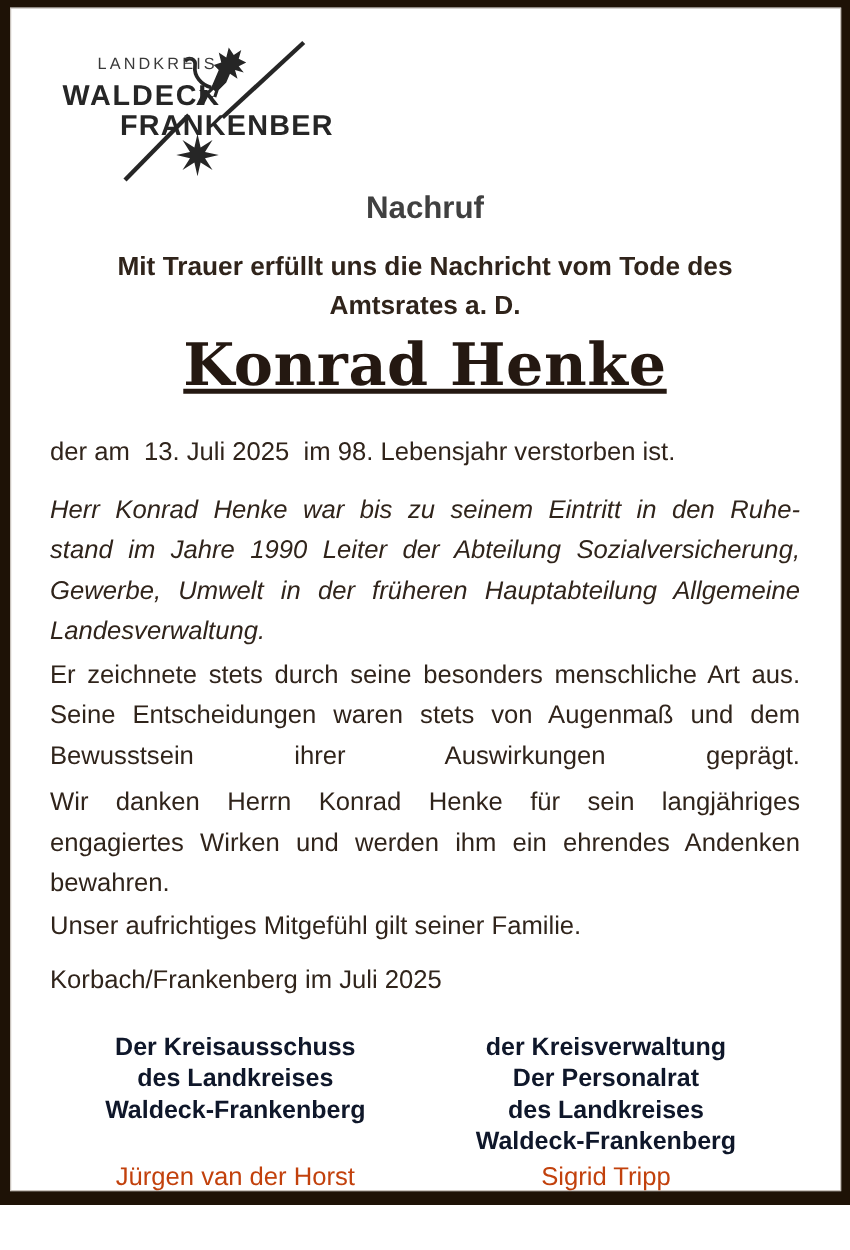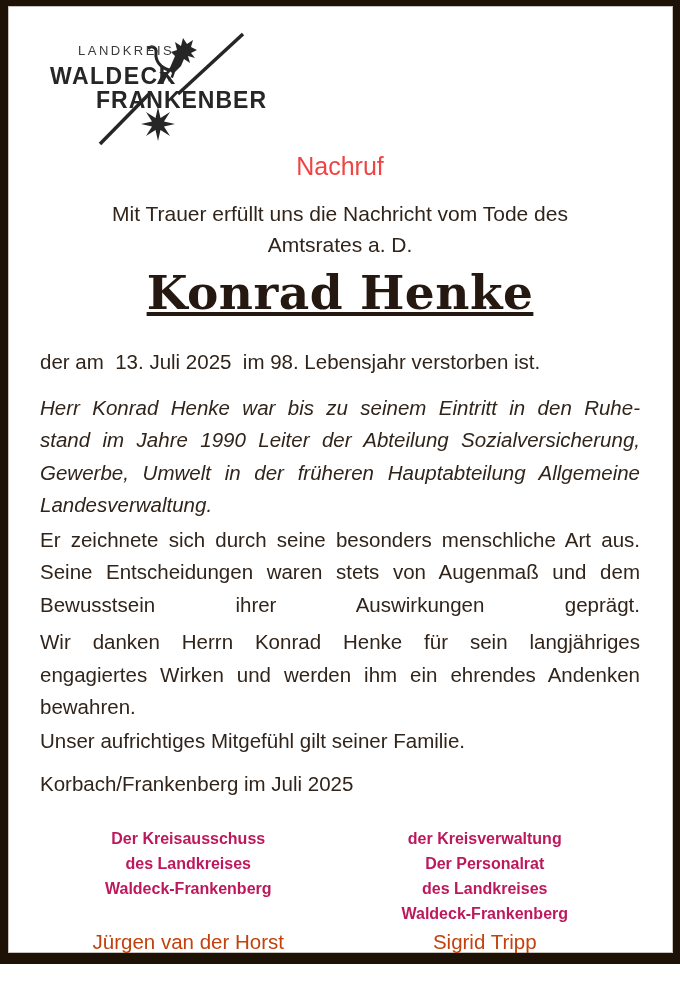--- a/index.html
+++ b/index.html
@@ -12,37 +12,37 @@
     border-color:#1e1206;
     border-width:6px 7px 11px 8px;
     box-shadow:inset 0 0 0 1px #c9c3bd;
     overflow:hidden;
     font-family:"Liberation Sans", sans-serif;
     color:#30241b;
   }
   
   .logo{position:absolute;left:40px;top:22px;width:220px;height:120px;}
   
-  .title{margin:146px 33px 0 32px;text-align:center;font-size:25px;line-height:28px;font-weight:normal;color:#ef4444;}
-  .intro{margin:18px 33px 0 32px;text-align:center;font-size:21px;line-height:31px;color:#30241b;}
+  .title{margin:146px 33px 0 32px;text-align:center;font-size:25px;line-height:28px;font-weight:bold;color:#404040;}
+  .intro{margin:18px 33px 0 32px;text-align:center;font-size:21px;line-height:31px;color:#30241b;font-weight:bold;}
   .deceased{margin:6px 33px 0 32px;text-align:center;font-family:"DejaVu Serif", serif;font-weight:bold;font-size:47px;line-height:54px;color:#241811;letter-spacing:.5px;text-decoration:underline;}
   
   .bodyblock{margin-left:32px;margin-right:33px;font-size:20.5px;line-height:32.5px;color:#30241b;}
   .der-am{margin-top:26px;white-space:pre-wrap;}
   .p1{margin-top:13px;font-style:italic;}
   .p2{margin-top:2px;}
   .p3{margin-top:5px;}
   .jline{text-align:justify;text-align-last:justify;}
   .jline-last{text-align:left;}
   .condolence{margin-top:1px;}
   .place{margin-top:11px;}
   
   .signatures{margin:25px 40px 0 32px;height:158px;display:flex;}
   .sig-col{flex:1;display:flex;flex-direction:column;justify-content:space-between;text-align:center;}
-  .sig-org{font-weight:bold;font-size:16px;line-height:25px;color:#be185d;}
+  .sig-org{font-weight:bold;font-size:20px;line-height:25px;color:#0f172a;}
   .sig-person{font-size:20.5px;line-height:28px;color:#c2410c;}
 </style>
 </head>
 <body>
 
 <div class="page">
 
   <svg class="logo" viewBox="0 0 220 120">
     <g transform="translate(15,0)" fill="#262626">
 
@@ -72,21 +72,21 @@
   <div class="bodyblock der-am">der am  13. Juli 2025  im 98. Lebensjahr verstorben ist.</div>
 
   <div class="bodyblock p1">
     <div class="jline">Herr Konrad Henke war bis zu seinem Eintritt in den Ruhe-</div>
     <div class="jline">stand im Jahre 1990  Leiter der Abteilung Sozialversicherung,</div>
     <div class="jline">Gewerbe, Umwelt in der früheren Hauptabteilung Allgemeine</div>
     <div class="jline jline-last">Landesverwaltung.</div>
   </div>
 
   <div class="bodyblock p2">
-    <div class="jline">Er zeichnete sich durch seine besonders menschliche Art aus.</div>
+    <div class="jline">Er zeichnete stets durch seine besonders menschliche Art aus.</div>
     <div class="jline">Seine Entscheidungen waren stets von Augenmaß und dem</div>
     <div class="jline jline-last">Bewusstsein ihrer Auswirkungen geprägt.</div>
   </div>
 
   <div class="bodyblock p3">
     <div class="jline">Wir danken Herrn Konrad Henke für sein langjähriges</div>
     <div class="jline">engagiertes Wirken und werden ihm ein ehrendes Andenken</div>
     <div class="jline jline-last">bewahren.</div>
   </div>
 

